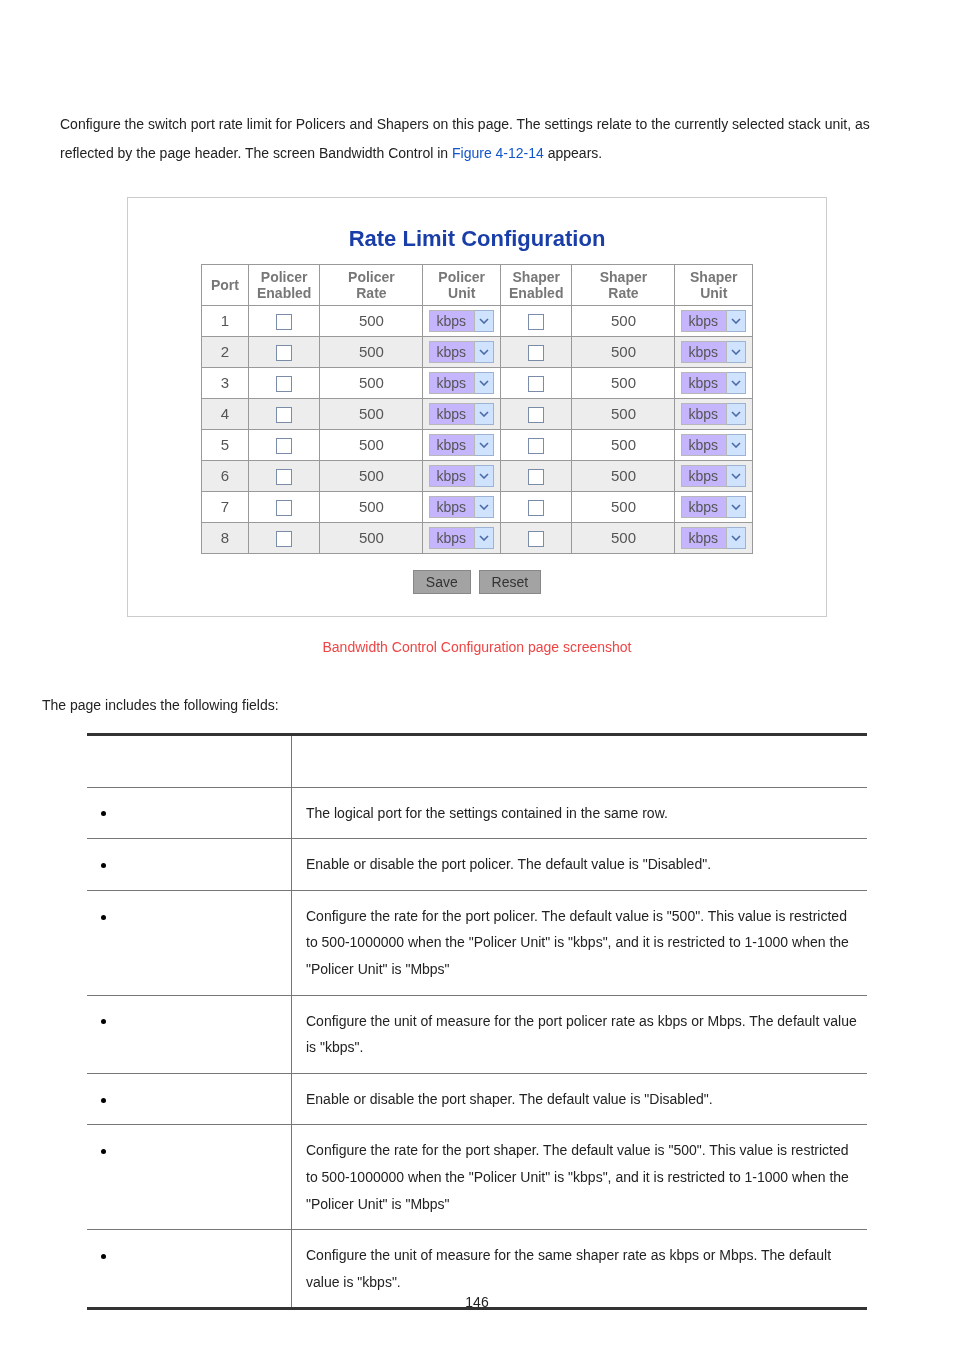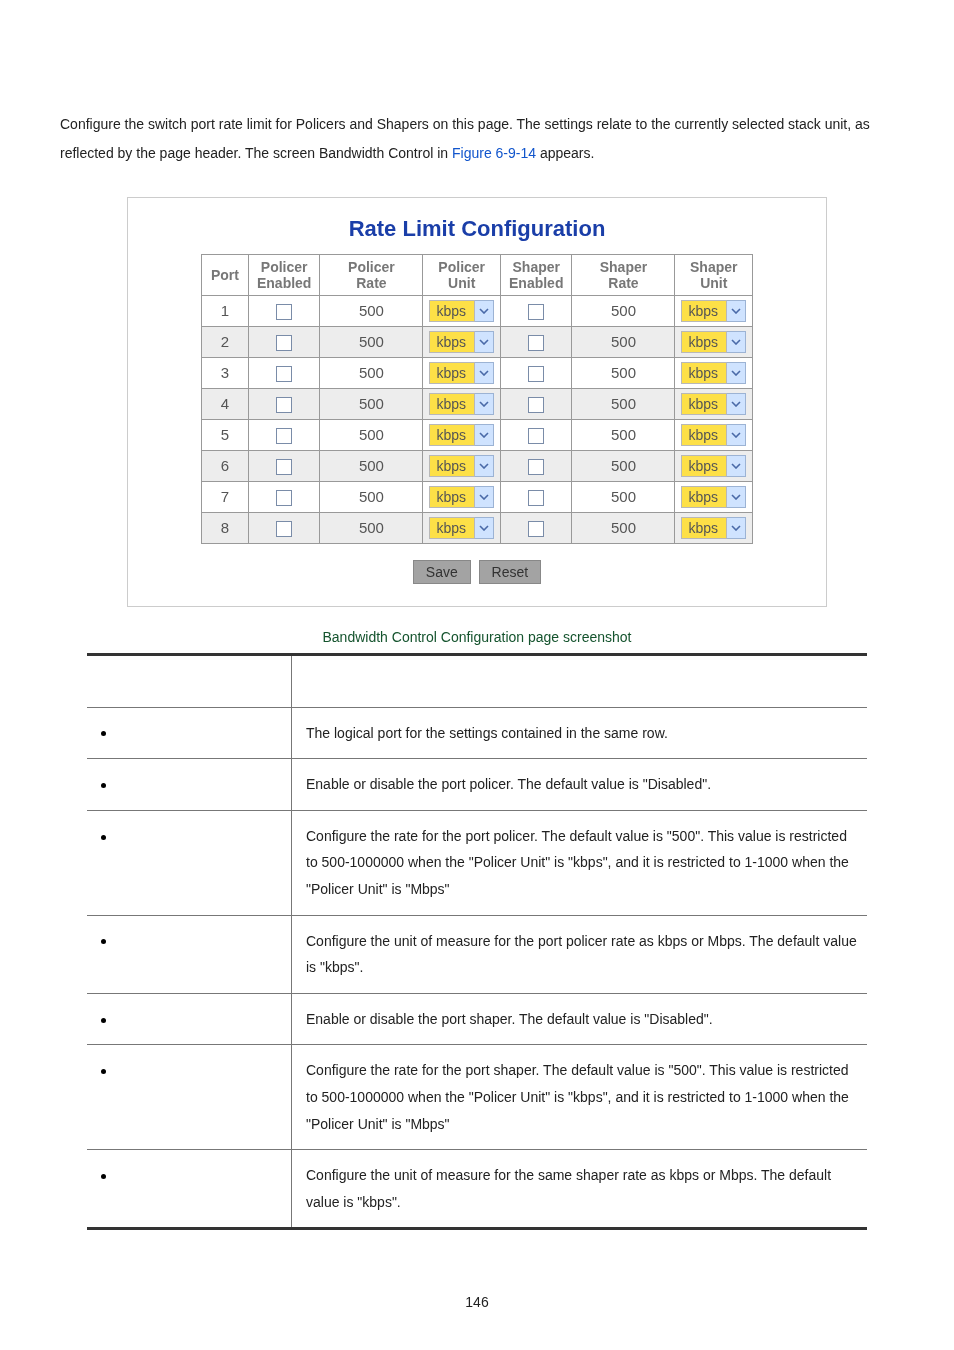--- a/index.html
+++ b/index.html
@@ -1,50 +1,50 @@
 <!DOCTYPE html>
 <html><head>
 <meta charset="utf-8">
 <style>
   html,body{margin:0;padding:0;background:#fff;font-family:Arial,Helvetica,sans-serif;font-size:14px;color:#222;}
   .page{width:954px;margin:0 auto;position:relative;min-height:1350px;box-sizing:border-box;}
   .intro{padding:110px 60px 0 60px;line-height:2.1;font-size:14px;color:#222;}
   .intro a{color:#1155cc;text-decoration:none;}
-  .config-box{margin:28px auto 0;border:1px solid #ccc;width:700px;padding:18px 12px 22px;box-sizing:border-box;text-align:center;}
+  .config-box{margin:28px auto 0;border:1px solid #ccc;width:700px;padding:28px 12px 22px;box-sizing:border-box;text-align:center;}
   .cfg-title{font-size:22px;font-weight:bold;color:#1a3ea8;text-align:center;margin:0 0 12px;}
   table.cfg{border-collapse:collapse;margin:8px auto;}
   table.cfg th{border:1px solid #999;padding:4px 8px;font-weight:bold;color:#777;background:#fff;font-size:14px;line-height:1.15;}
   table.cfg td{border:1px solid #999;padding:4px 6px;font-size:15px;color:#555;text-align:center;}
   table.cfg tr.alt td{background:#ededed;}
   td.num{text-align:right;padding-right:8px;width:90px;}
   td.portn{width:34px;text-align:center;}
   .chk{display:inline-block;width:14px;height:14px;border:1px solid #7a8ca8;background:#fff;vertical-align:middle;}
   .unit{display:inline-flex;align-items:center;}
-  .unit-label{display:inline-block;border:1px solid #b8b8b8;background:#fde047;color:#555;padding:1px 8px 1px 6px;height:18px;line-height:18px;font-size:14px;}
+  .unit-label{display:inline-block;border:1px solid #b8b8b8;background:#c4b5fd;color:#555;padding:1px 8px 1px 6px;height:18px;line-height:18px;font-size:14px;}
   .unit-btn{display:inline-flex;align-items:center;justify-content:center;width:18px;height:20px;border:1px solid #9cb3d4;border-left:none;background:#cfe3ff;}
   .unit-btn svg{display:block;}
   .btns{margin-top:16px;text-align:center;}
   .btn{display:inline-block;border:1px solid #888;background:#a3a3a3;color:#333;padding:3px 12px;font-size:14px;margin:0 2px;cursor:default;}
-  .caption{text-align:center;color:#14532d;font-size:14px;margin:22px 0 0;}
+  .caption{text-align:center;color:#ef4444;font-size:14px;margin:22px 0 0;}
   .fields-intro{padding:42px 0 0 42px;font-size:14px;color:#222;}
-  .fields-wrap{width:780px;margin:8px auto 0;}
+  .fields-wrap{width:780px;margin:20px auto 0;}
   table.fields{border-collapse:collapse;width:100%;}
   table.fields tr.hr-top td{border-top:3px solid #333;}
   table.fields tr.hr-bot td{border-bottom:3px solid #333;}
   table.fields td{border-top:1px solid #777;padding:12px 10px 12px 14px;font-size:14px;line-height:1.9;vertical-align:top;}
   table.fields td.label{width:180px;border-right:1px solid #777;white-space:nowrap;}
   .bullet{display:inline-block;width:5px;height:5px;background:#000;border-radius:50%;vertical-align:middle;margin-right:8px;}
   .footer{position:absolute;bottom:40px;left:0;width:100%;text-align:center;font-size:14px;color:#222;}
 </style>
 </head>
 <body>
 <div class="page">
 
 <div class="intro">
-  <span>Configure the switch port rate limit for Policers and Shapers on this page. The settings relate to the currently selected stack unit, as reflected by the page header. The screen Bandwidth Control in </span><a href="#">Figure 6-9-14</a><span> appears.</span>
+  <span>Configure the switch port rate limit for Policers and Shapers on this page. The settings relate to the currently selected stack unit, as reflected by the page header. The screen Bandwidth Control in </span><a href="#">Figure 4-12-14</a><span> appears.</span>
 </div>
 
 <div class="config-box">
   <h2 class="cfg-title">Rate Limit Configuration</h2>
   <table class="cfg">
     <thead>
       <tr>
         <th><span>Port</span></th>
         <th><span style="white-space:pre-line">Policer
 Enabled</span></th>
@@ -248,20 +248,21 @@
         </tbody>
   </table>
   <div class="btns">
     <span class="btn">Save</span>
     <span class="btn">Reset</span>
   </div>
 </div>
 
 <div class="caption">Bandwidth Control Configuration page screenshot</div>
 
+<div class="fields-intro">The page includes the following fields:</div>
 
 <div class="fields-wrap">
   <table class="fields">
     <tbody id="fields-body">
           <tr class="hr-top">
             <td class="label">&nbsp;</td>
             <td>&nbsp;</td>
           </tr>
           <tr>
             <td class="label"><span class="bullet"></span></td>

